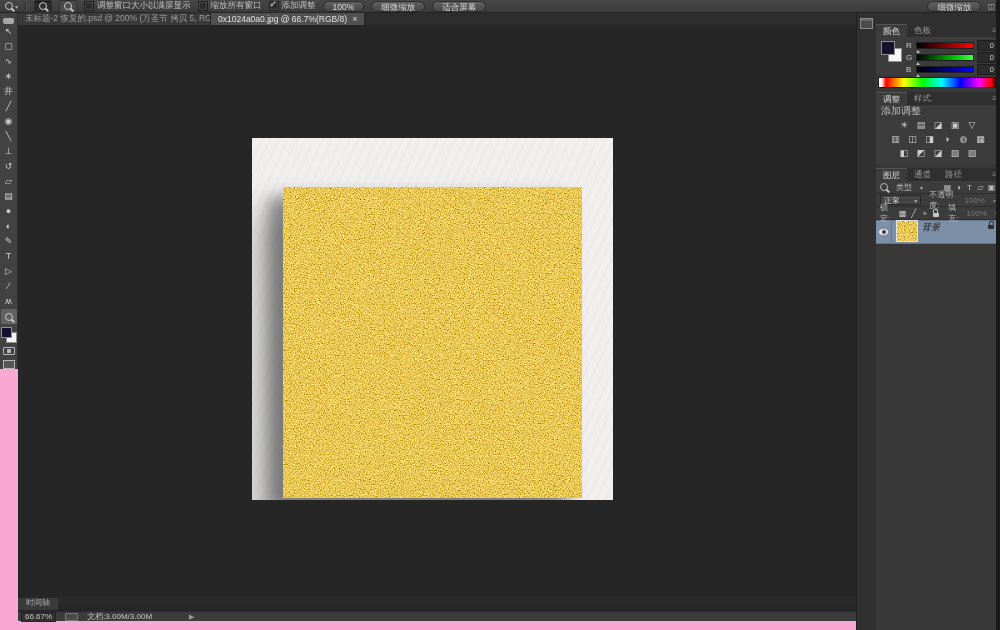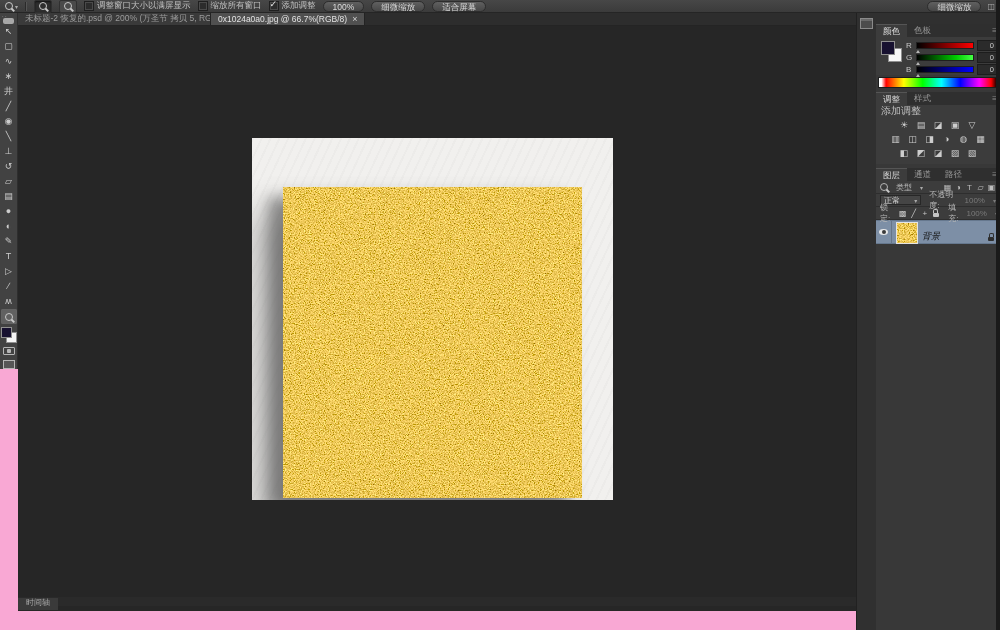--- a/index.html
+++ b/index.html
@@ -101,21 +101,21 @@
       border-bottom:1px solid #2e2e2e;box-sizing:border-box;font-size:8px;color:#b9b9b9;}
   .sel{width:50px;height:10px;background:#454545;border:1px solid #272727;display:flex;
       align-items:center;padding:0 3px;box-sizing:border-box;color:#d6d6d6;}
   .sel .caret{margin-left:auto;}
   .grayval{color:#7a7a7a;}
   .f-icon{width:9px;text-align:center;color:#bdbdbd;font-size:8px;}
   .l-icon{width:9px;text-align:center;color:#c6c6c6;font-size:8px;display:inline-flex;justify-content:center;}
   .lockico{display:inline-block;width:6px;height:4px;background:currentColor;border-radius:1px;position:relative;margin-top:4px;}
   .lockico:before{content:'';position:absolute;top:-4px;left:0.5px;width:3px;height:3px;
       border:1px solid currentColor;border-bottom:0;border-radius:2px 2px 0 0;}
-  .layerrow{height:24px;background:#7d8fa6;display:flex;align-items:flex-end;border-top:1px solid #66788e;
+  .layerrow{height:24px;background:#7d8fa6;display:flex;align-items:flex-start;border-top:1px solid #66788e;
       border-bottom:1px solid #66788e;box-sizing:border-box;}
   .eyecell{width:15px;display:flex;justify-content:center;border-right:1px solid rgba(0,0,0,.18);height:100%;align-items:center;}
   .eye{width:9px;height:6px;background:#e9e9e9;border-radius:50%;position:relative;}
   .eye:after{content:'';position:absolute;left:2.5px;top:1px;width:4px;height:4px;background:#3a3a3a;border-radius:50%;}
   .thumb{width:20px;height:20px;margin:0 5px;outline:1px solid #e4e4e4;}
   .lname{font-style:italic;color:#161616;font-size:9px;}
   .llock{margin-left:auto;margin-right:6px;color:#2e2e2e;}
   .layersrest{background:#383838;height:392px;}
 </style>
 </head>
@@ -217,20 +217,26 @@
     <div class="doc">
       <div class="gold">
         <svg width="299" height="311" preserveAspectRatio="none">
           <rect width="299" height="311" fill="#c98f12"></rect>
           <rect width="299" height="311" filter="url(#goldNoise)"></rect>
         </svg>
       </div>
     </div>
   </div>
 
+  <div class="statusbar">
+    <span class="zoomfield">66.67%</span>
+    <span class="sticon"></span>
+    <span>文档:3.00M/3.00M</span>
+    <span class="starrow">▶</span>
+  </div>
   <div class="timeline">
     <span class="tltab">时间轴</span>
   </div>
 
   <div class="dockstrip">
     <div class="dicon"></div>
   </div>
 
   <div class="panels">
     <div class="spacer11"></div>

